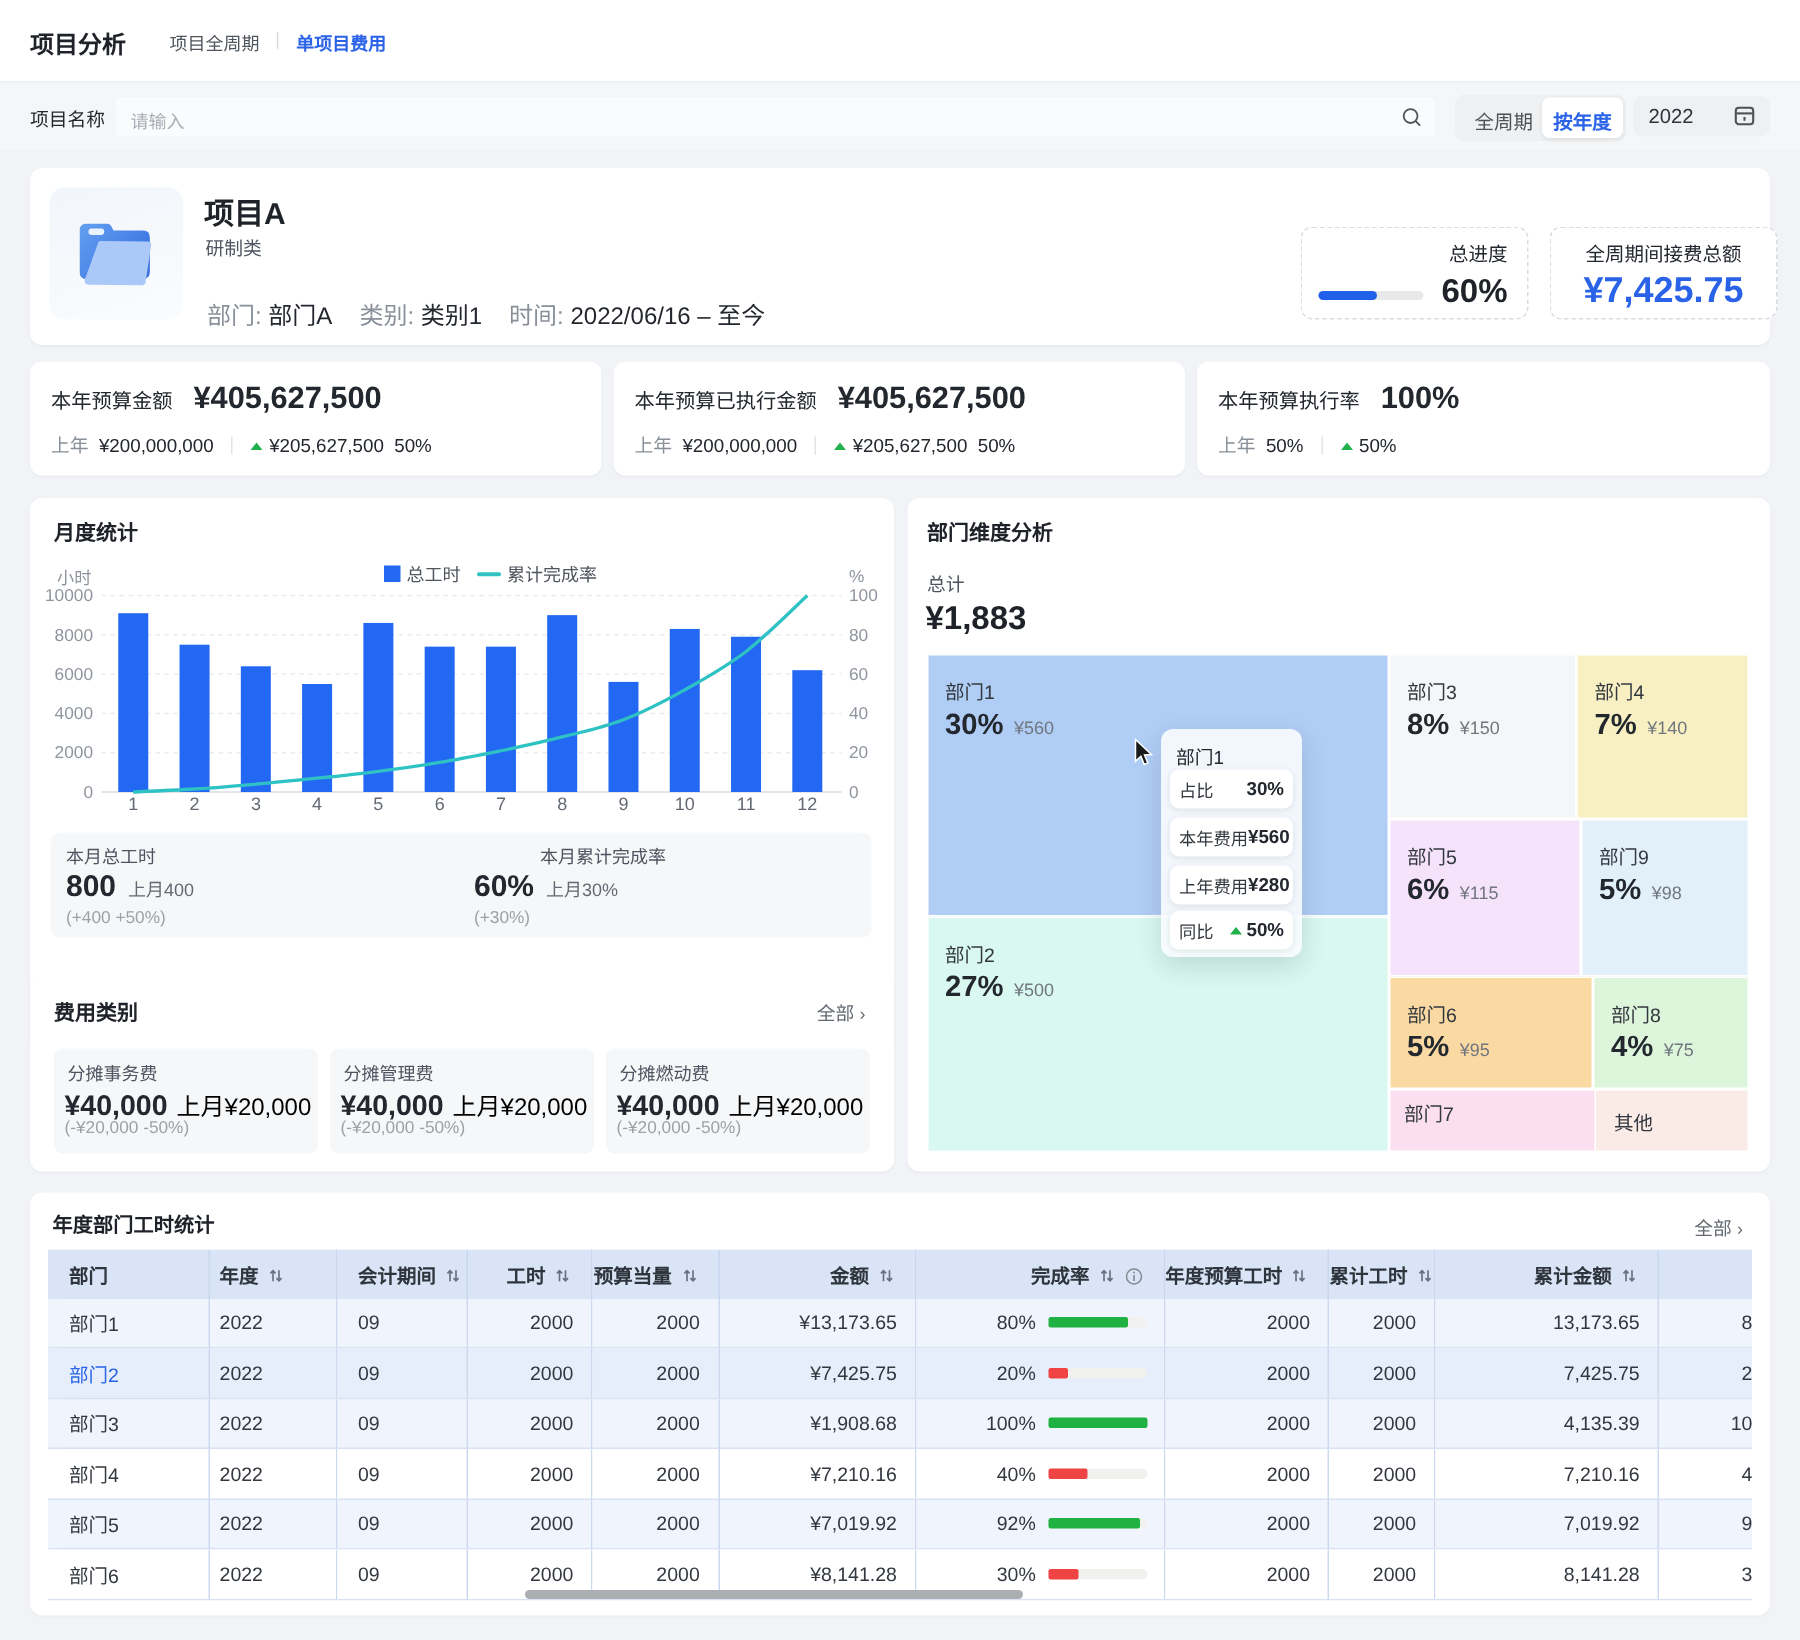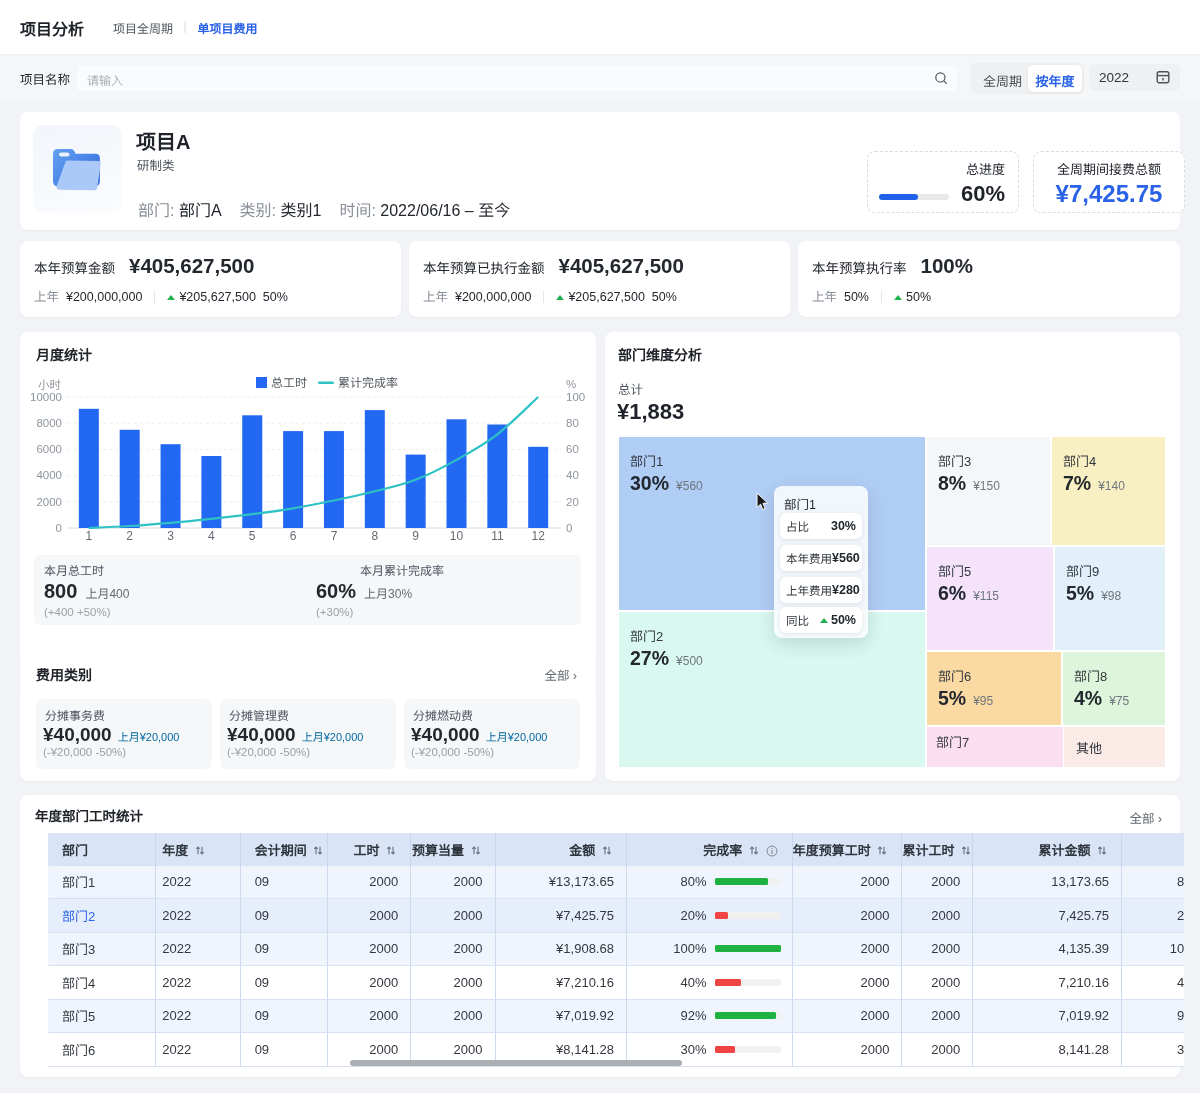--- a/index.html
+++ b/index.html
@@ -58,21 +58,21 @@
 .mstat .sv { position:absolute; font-size:20px; font-weight:bold; color:#23272e; top:25px; }
 .mstat .sv span { font-size:12px; font-weight:normal; color:#646a73; margin-left:8px; }
 .mstat .ss { position:absolute; font-size:11.5px; color:#9ca1a8; top:51px; }
 
 #fee { left:20px; top:652px; width:576px; height:129px; }
 #fee .ct { position:absolute; left:16px; top:11.5px; font-size:14px; font-weight:bold; }
 #fee .all { position:absolute; right:19px; top:13px; font-size:12.5px; color:#646a73; }
 #fee .fb { position:absolute; top:47px; width:176px; height:70px; background:#f6f7f9; border-radius:6px; }
 #fee .fb .t { position:absolute; left:9px; top:7px; font-size:12px; color:#4e5560;text-align:right; }
 #fee .fb .v { position:absolute; left:7px; top:25px; font-size:19px; font-weight:bold; color:#23272e; white-space:nowrap; }
-#fee .fb .v span { font-size:11px; font-weight:normal; color:#0369a1; margin-left:6px; }
+#fee .fb .v span { font-size:16px; font-weight:normal; color:#000000; margin-left:6px; }
 #fee .fb .s { position:absolute; left:7px; top:46.5px; font-size:11.5px; color:#9ca1a8; white-space:nowrap; }
 
 #tree { left:605px; top:332px; width:575px; height:449px; }
 #tree .ct { position:absolute; left:13px; top:11.5px; font-size:14px; font-weight:bold; }
 #tree .tt { position:absolute; left:13px; top:47px; font-size:12.5px; color:#4e5560; }
 #tree .tv { position:absolute; left:12px; top:67px; font-size:22px; font-weight:bold; }
 #tmap { position:absolute; left:13px; top:104px; width:548px; height:332px; }
 .blk { position:absolute; border:1px solid #fff; }
 .blk .bn { position:absolute; left:11px; top:14px; font-size:13px; color:#33383f; }
 .blk .bp { position:absolute; left:11px; top:34.5px; font-size:19.5px; font-weight:bold; color:#23272e; }
@@ -81,21 +81,21 @@
 #tbl .ct { position:absolute; left:15px; top:9.5px; font-size:13.5px; font-weight:bold; }
 #tbl .all { position:absolute; right:18px; top:12.5px; font-size:12.5px; color:#646a73; }
 
 .bv2 { font-size:12px; font-weight:normal; color:#70767e; margin-left:7px; }
 #ttip { position:absolute; left:169px; top:154px; width:94px; height:152px; background:rgba(249,251,254,.9); border-radius:8px; box-shadow:0 6px 18px rgba(31,35,41,.14); }
 #ttip .th { position:absolute; left:10px; top:8px; font-size:12.5px; color:#23272e; }
 #ttip .chip { position:absolute; left:6px; width:82px; height:26px; background:#fff; border-radius:6px; box-shadow:0 1px 4px rgba(31,35,41,.10); display:flex; align-items:center; justify-content:space-between; padding:0 6px; white-space:nowrap; }
 #ttip .cl { font-size:11.5px; color:#33383f; }
 #ttip .cv { font-size:12.5px; font-weight:bold; color:#23272e; display:flex; align-items:center; }
 .gup { display:inline-block; width:0; height:0; border-left:4.5px solid transparent; border-right:4.5px solid transparent; border-bottom:5.5px solid #20b14d; margin-right:3px; }
-#twrap { position:absolute; left:28px; top:37.5px; width:1136px; height:234.5px; overflow:hidden; }
+#twrap { position:absolute; left:12px; top:37.5px; width:1136px; height:234.5px; overflow:hidden; }
 #dt { width:1167px; table-layout:fixed; border-collapse:separate; border-spacing:0; font-size:13px; color:#33383f; }
 #dt th { height:33px; background:#d9e4f6; font-weight:bold; color:#2f353d; border-right:1px solid #c8d6ee; white-space:nowrap; overflow:hidden; }
 #dt th:last-child { border-right:none; }
 #dt .th-l { text-align:left; padding-left:14px; }
 #dt th:nth-child(2), #dt td:nth-child(2) { padding-left:6px; }
 #dt .th-r { text-align:right; padding-right:14px; }
 #dt td { height:33.55px; border-bottom:1px solid #d8e2f4; border-right:1px solid #cdd9ef; white-space:nowrap; overflow:hidden; }
 #dt td:last-child { border-right:none; }
 #dt .td-l { padding-left:14px; text-align:left; }
 #dt .td-r { padding-right:12px; text-align:right; }

